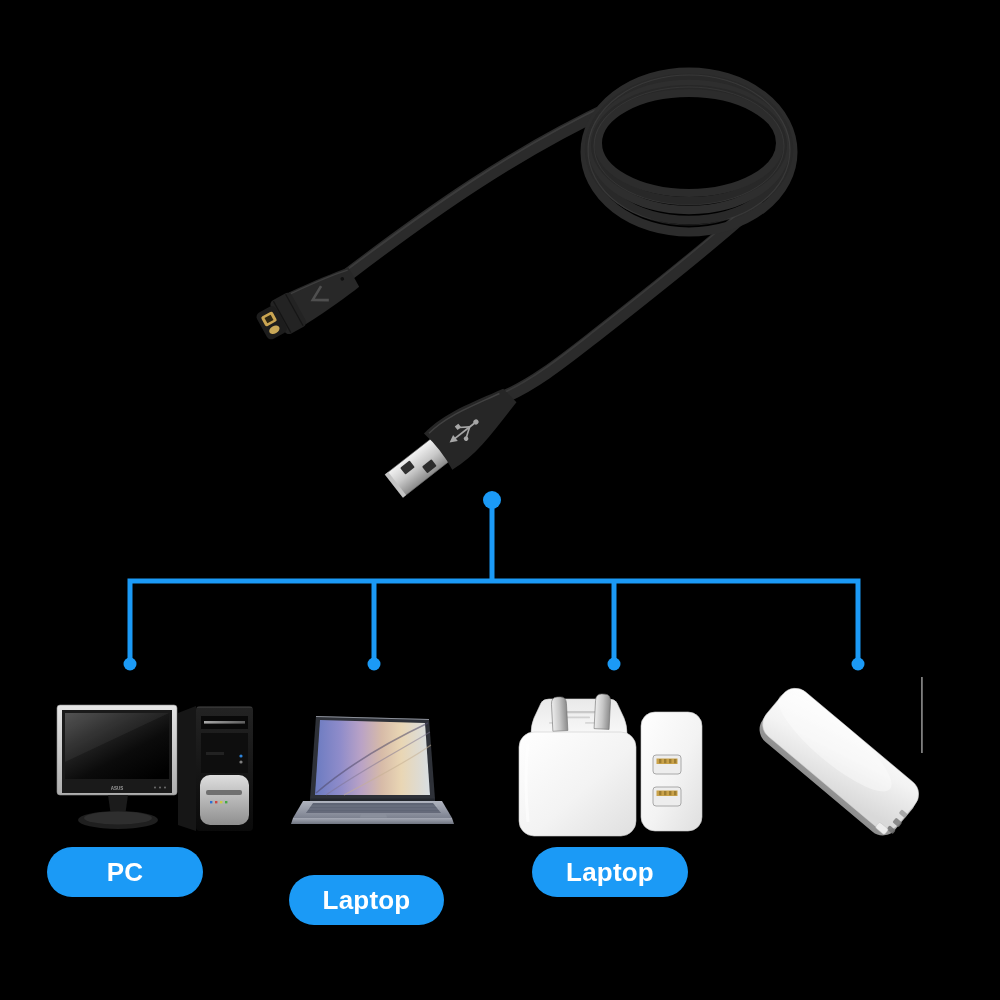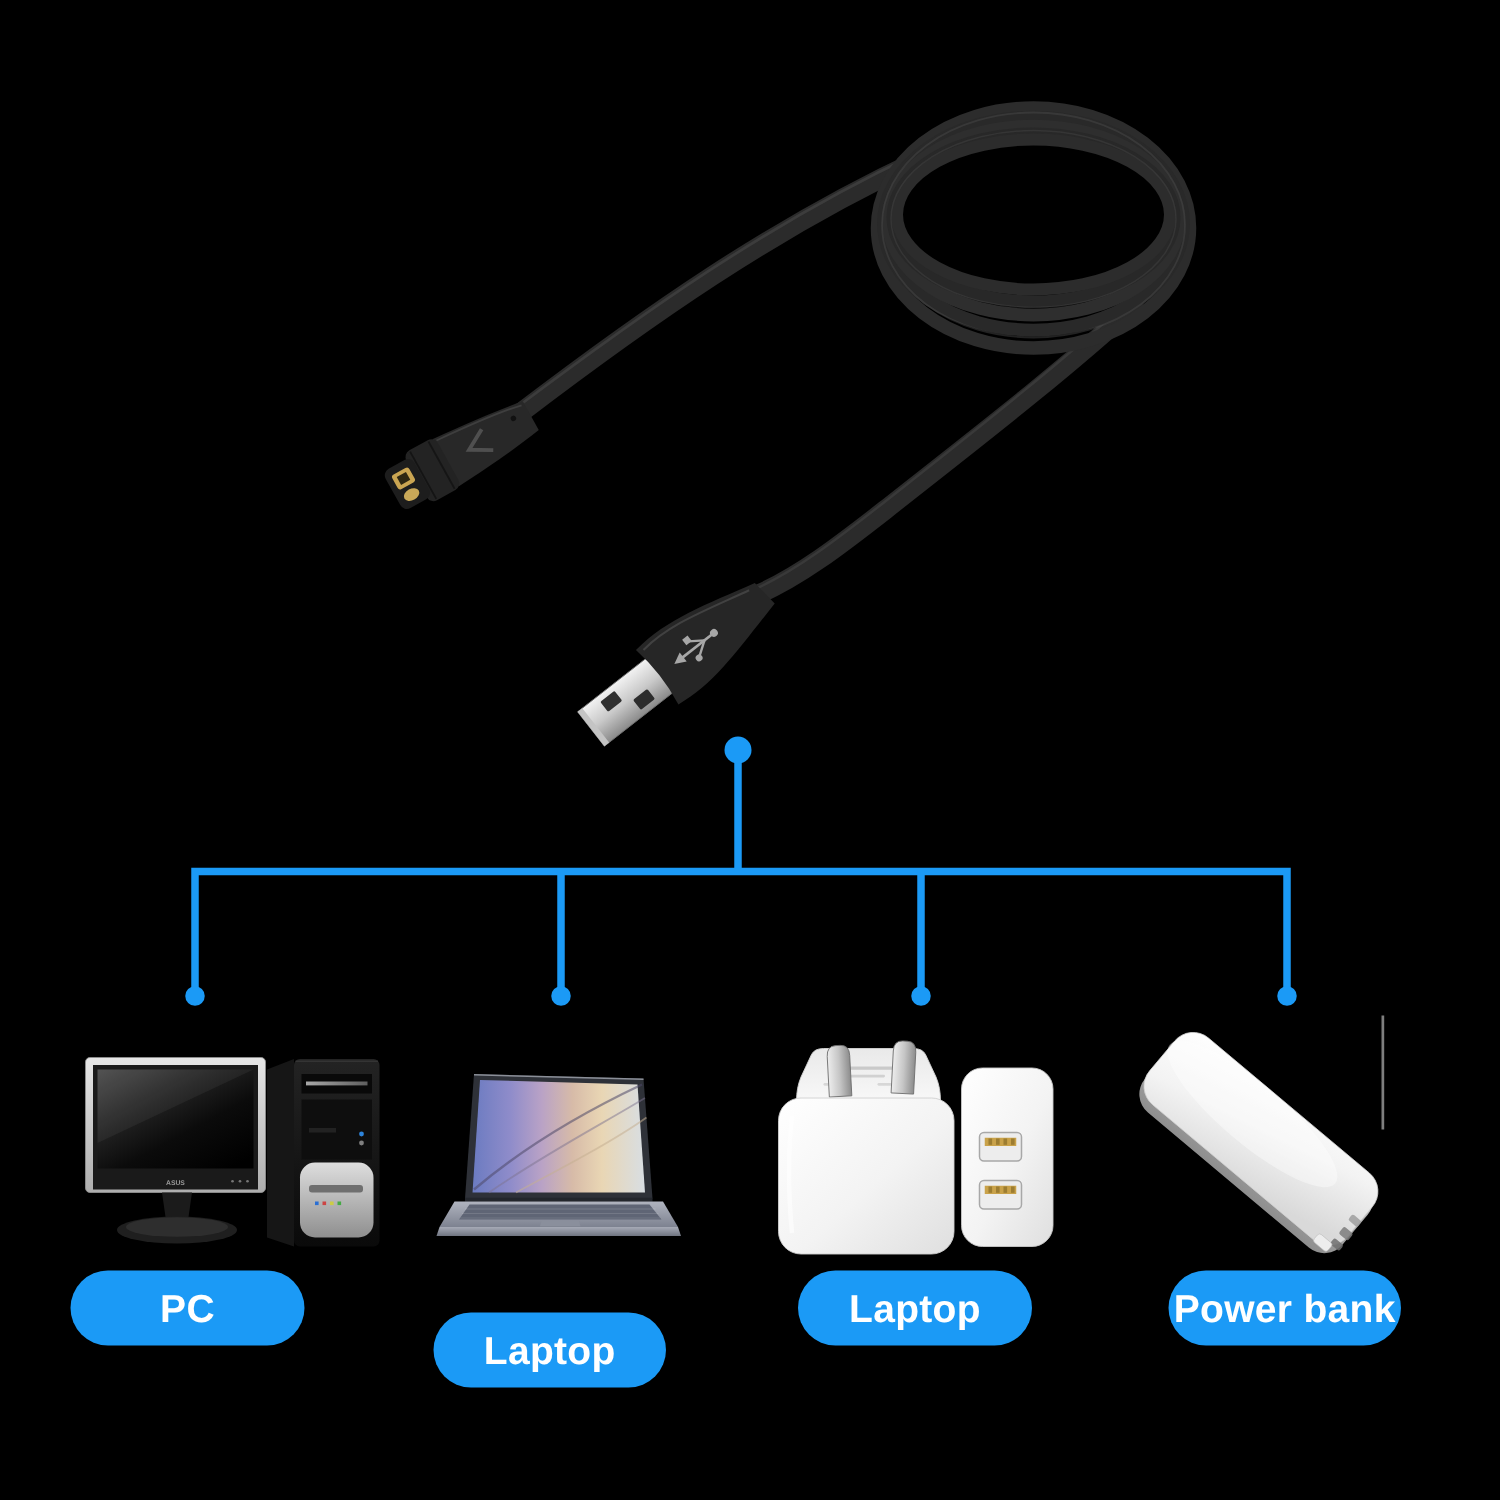--- a/index.html
+++ b/index.html
@@ -274,17 +274,14 @@
 
   <div class="pill pill-pc">
     <span>PC</span>
   </div>
   <div class="pill pill-laptop">
     <span>Laptop</span>
   </div>
   <div class="pill pill-adapter">
     <span>Laptop</span>
   </div>
-  <div class="pill pill-powerbank">
-    <span>Power bank</span>
-  </div>
 
 </div>
 
 </body></html>

